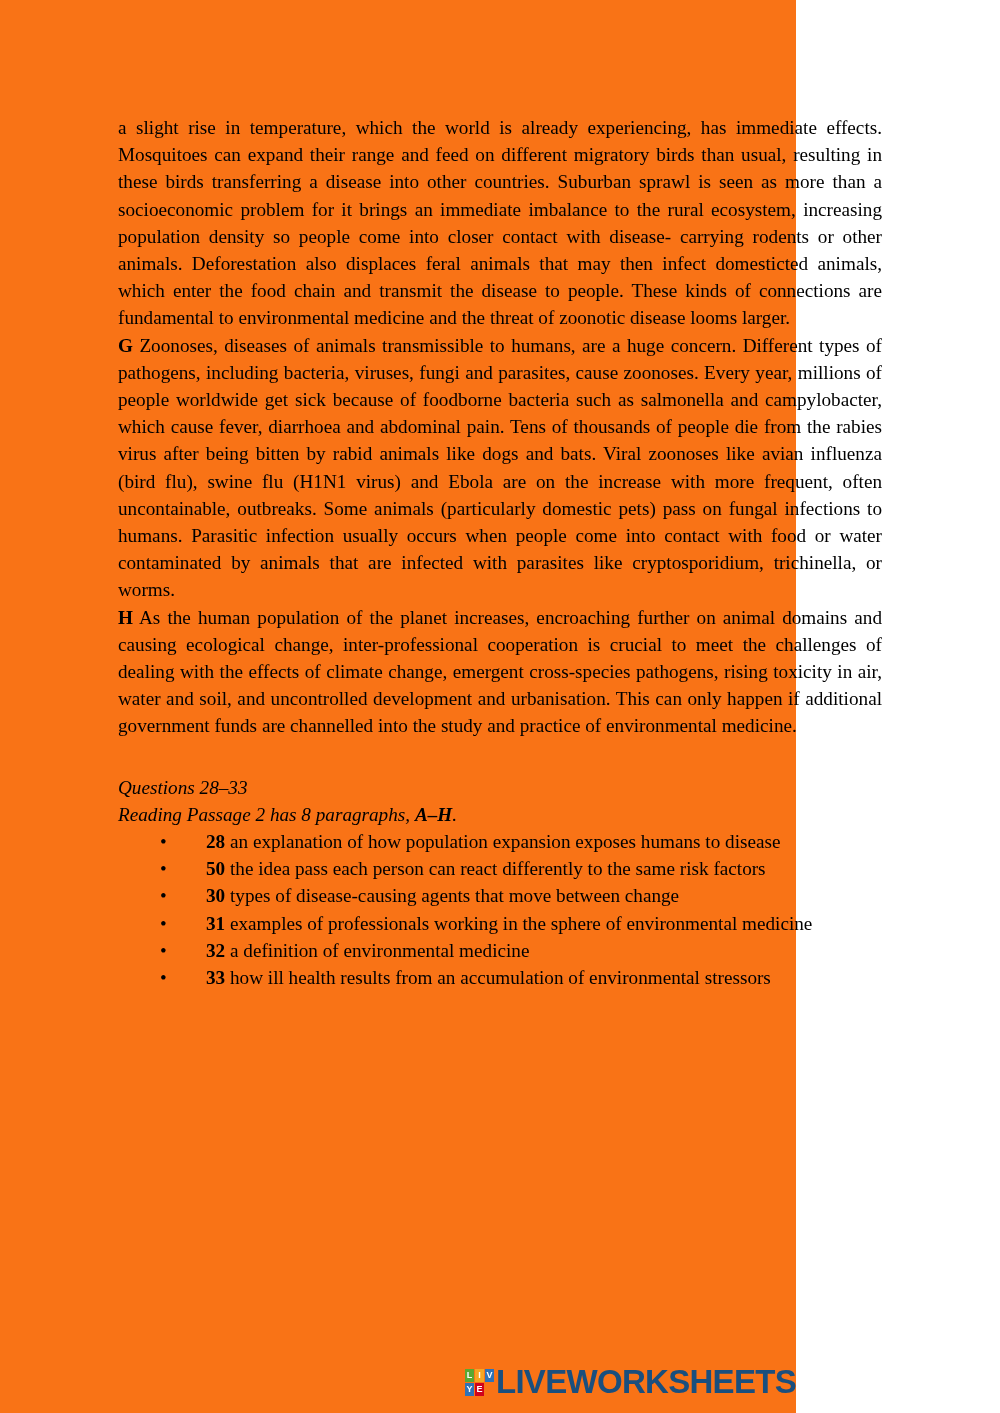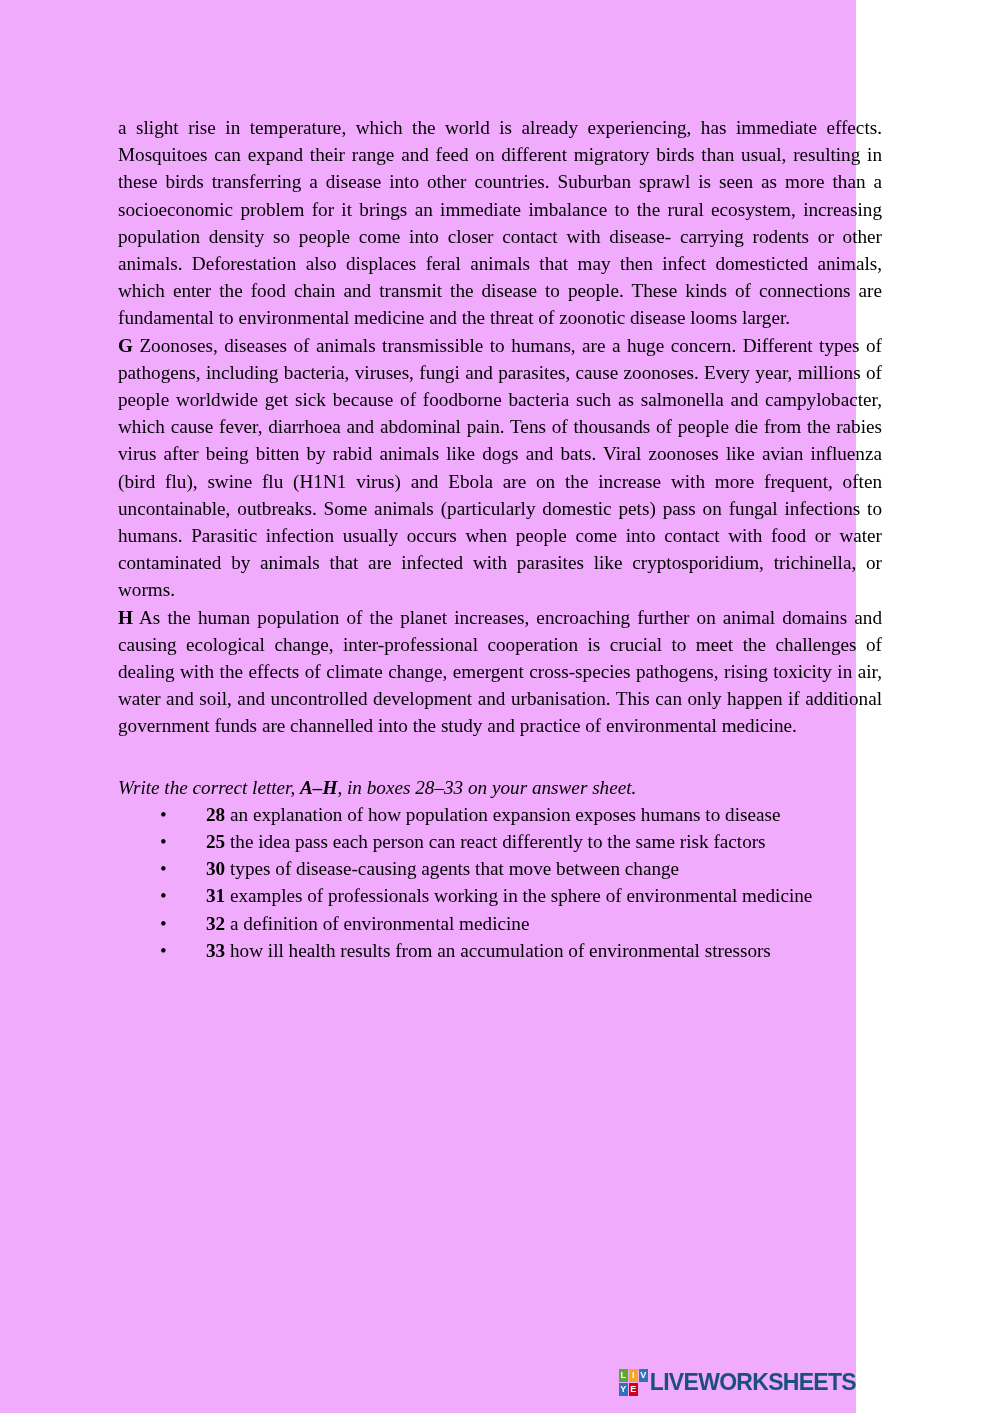--- a/index.html
+++ b/index.html
@@ -12,23 +12,23 @@
     height: 1413px;
     position: relative;
     font-family: "Liberation Serif", "DejaVu Serif", serif;
     color: #000000;
     overflow: hidden;
   }
 
   .page {
     position: absolute;
     left: 0; top: 0;
-    width: 856px;
+    width: 796px;
     height: 1413px;
-    background: #f0abfc;
+    background: #f97316;
   }
 
   .content {
     position: absolute;
     left: 118px;
     top: 114px;
     width: 764px;
   }
 
   p.body-para {
@@ -115,21 +115,21 @@
     font-family: "Liberation Sans", sans-serif;
     font-size: 9px;
     font-weight: bold;
     line-height: 13px;
     text-align: center;
   }
 
   .logo-wordmark {
     font-family: "Liberation Sans", sans-serif;
     font-weight: bold;
-    font-size: 23px;
+    font-size: 33px;
     letter-spacing: -0.7px;
     line-height: 34px;
     white-space: nowrap;
   }
 </style>
 </head>
 <body>
 
 <div class="page">
 
@@ -138,28 +138,29 @@
     <div>
       <p class="body-para"><span>a slight rise in temperature, which the world is already experiencing, has immediate effects. Mosquitoes can expand their range and feed on different migratory birds than usual, resulting in these birds transferring a disease into other countries. Suburban sprawl is seen as more than a socioeconomic problem for it brings an immediate imbalance to the rural ecosystem, increasing population density so people come into closer contact with disease- carrying rodents or other animals. Deforestation also displaces feral animals that may then infect domesticted animals, which enter the food chain and transmit the disease to people. These kinds of connections are fundamental to environmental medicine and the threat of zoonotic disease looms larger.</span></p>
 
       <p class="body-para"><span class="para-letter">G</span> <span>Zoonoses, diseases of animals transmissible to humans, are a huge concern. Different types of pathogens, including bacteria, viruses, fungi and parasites, cause zoonoses. Every year, millions of people worldwide get sick because of foodborne bacteria such as salmonella and campylobacter, which cause fever, diarrhoea and abdominal pain. Tens of thousands of people die from the rabies virus after being bitten by rabid animals like dogs and bats. Viral zoonoses like avian influenza (bird flu), swine flu (H1N1 virus) and Ebola are on the increase with more frequent, often uncontainable, outbreaks. Some animals (particularly domestic pets) pass on fungal infections to humans. Parasitic infection usually occurs when people come into contact with food or water contaminated by animals that are infected with parasites like cryptosporidium, trichinella, or worms.</span></p>
 
       <p class="body-para"><span class="para-letter">H</span> <span>As the human population of the planet increases, encroaching further on animal domains and causing ecological change, inter-professional cooperation is crucial to meet the challenges of dealing with the effects of climate change, emergent cross-species pathogens, rising toxicity in air, water and soil, and uncontrolled development and urbanisation. This can only happen if additional government funds are channelled into the study and practice of environmental medicine.</span></p>
     </div>
 
     <div class="questions-block">
 
+      <p class="q-line">Questions 28–33</p>
+
+      <p class="q-line"><span>Reading Passage 2 has 8 paragraphs, </span><span class="bold-italic">A–H</span><span>.</span></p>
 
 
 
-      <p class="q-line"><span>Write the correct letter, </span><span class="bold-italic">A–H</span><span>, in boxes 28–33 on your answer sheet.</span></p>
-
       <ul class="q-list">
         <li><span class="bullet-marker">•</span><span class="q-num">28</span> <span>an explanation of how population expansion exposes humans to disease</span></li>
-        <li><span class="bullet-marker">•</span><span class="q-num">25</span> <span>the idea pass each person can react differently to the same risk factors</span></li>
+        <li><span class="bullet-marker">•</span><span class="q-num">50</span> <span>the idea pass each person can react differently to the same risk factors</span></li>
         <li><span class="bullet-marker">•</span><span class="q-num">30</span> <span>types of disease-causing agents that move between change</span></li>
         <li><span class="bullet-marker">•</span><span class="q-num">31</span> <span>examples of professionals working in the sphere of environmental medicine</span></li>
         <li><span class="bullet-marker">•</span><span class="q-num">32</span> <span>a definition of environmental medicine</span></li>
         <li><span class="bullet-marker">•</span><span class="q-num">33</span> <span>how ill health results from an accumulation of environmental stressors</span></li>
       </ul>
 
     </div>
   </div>
 
   <div class="logo">

